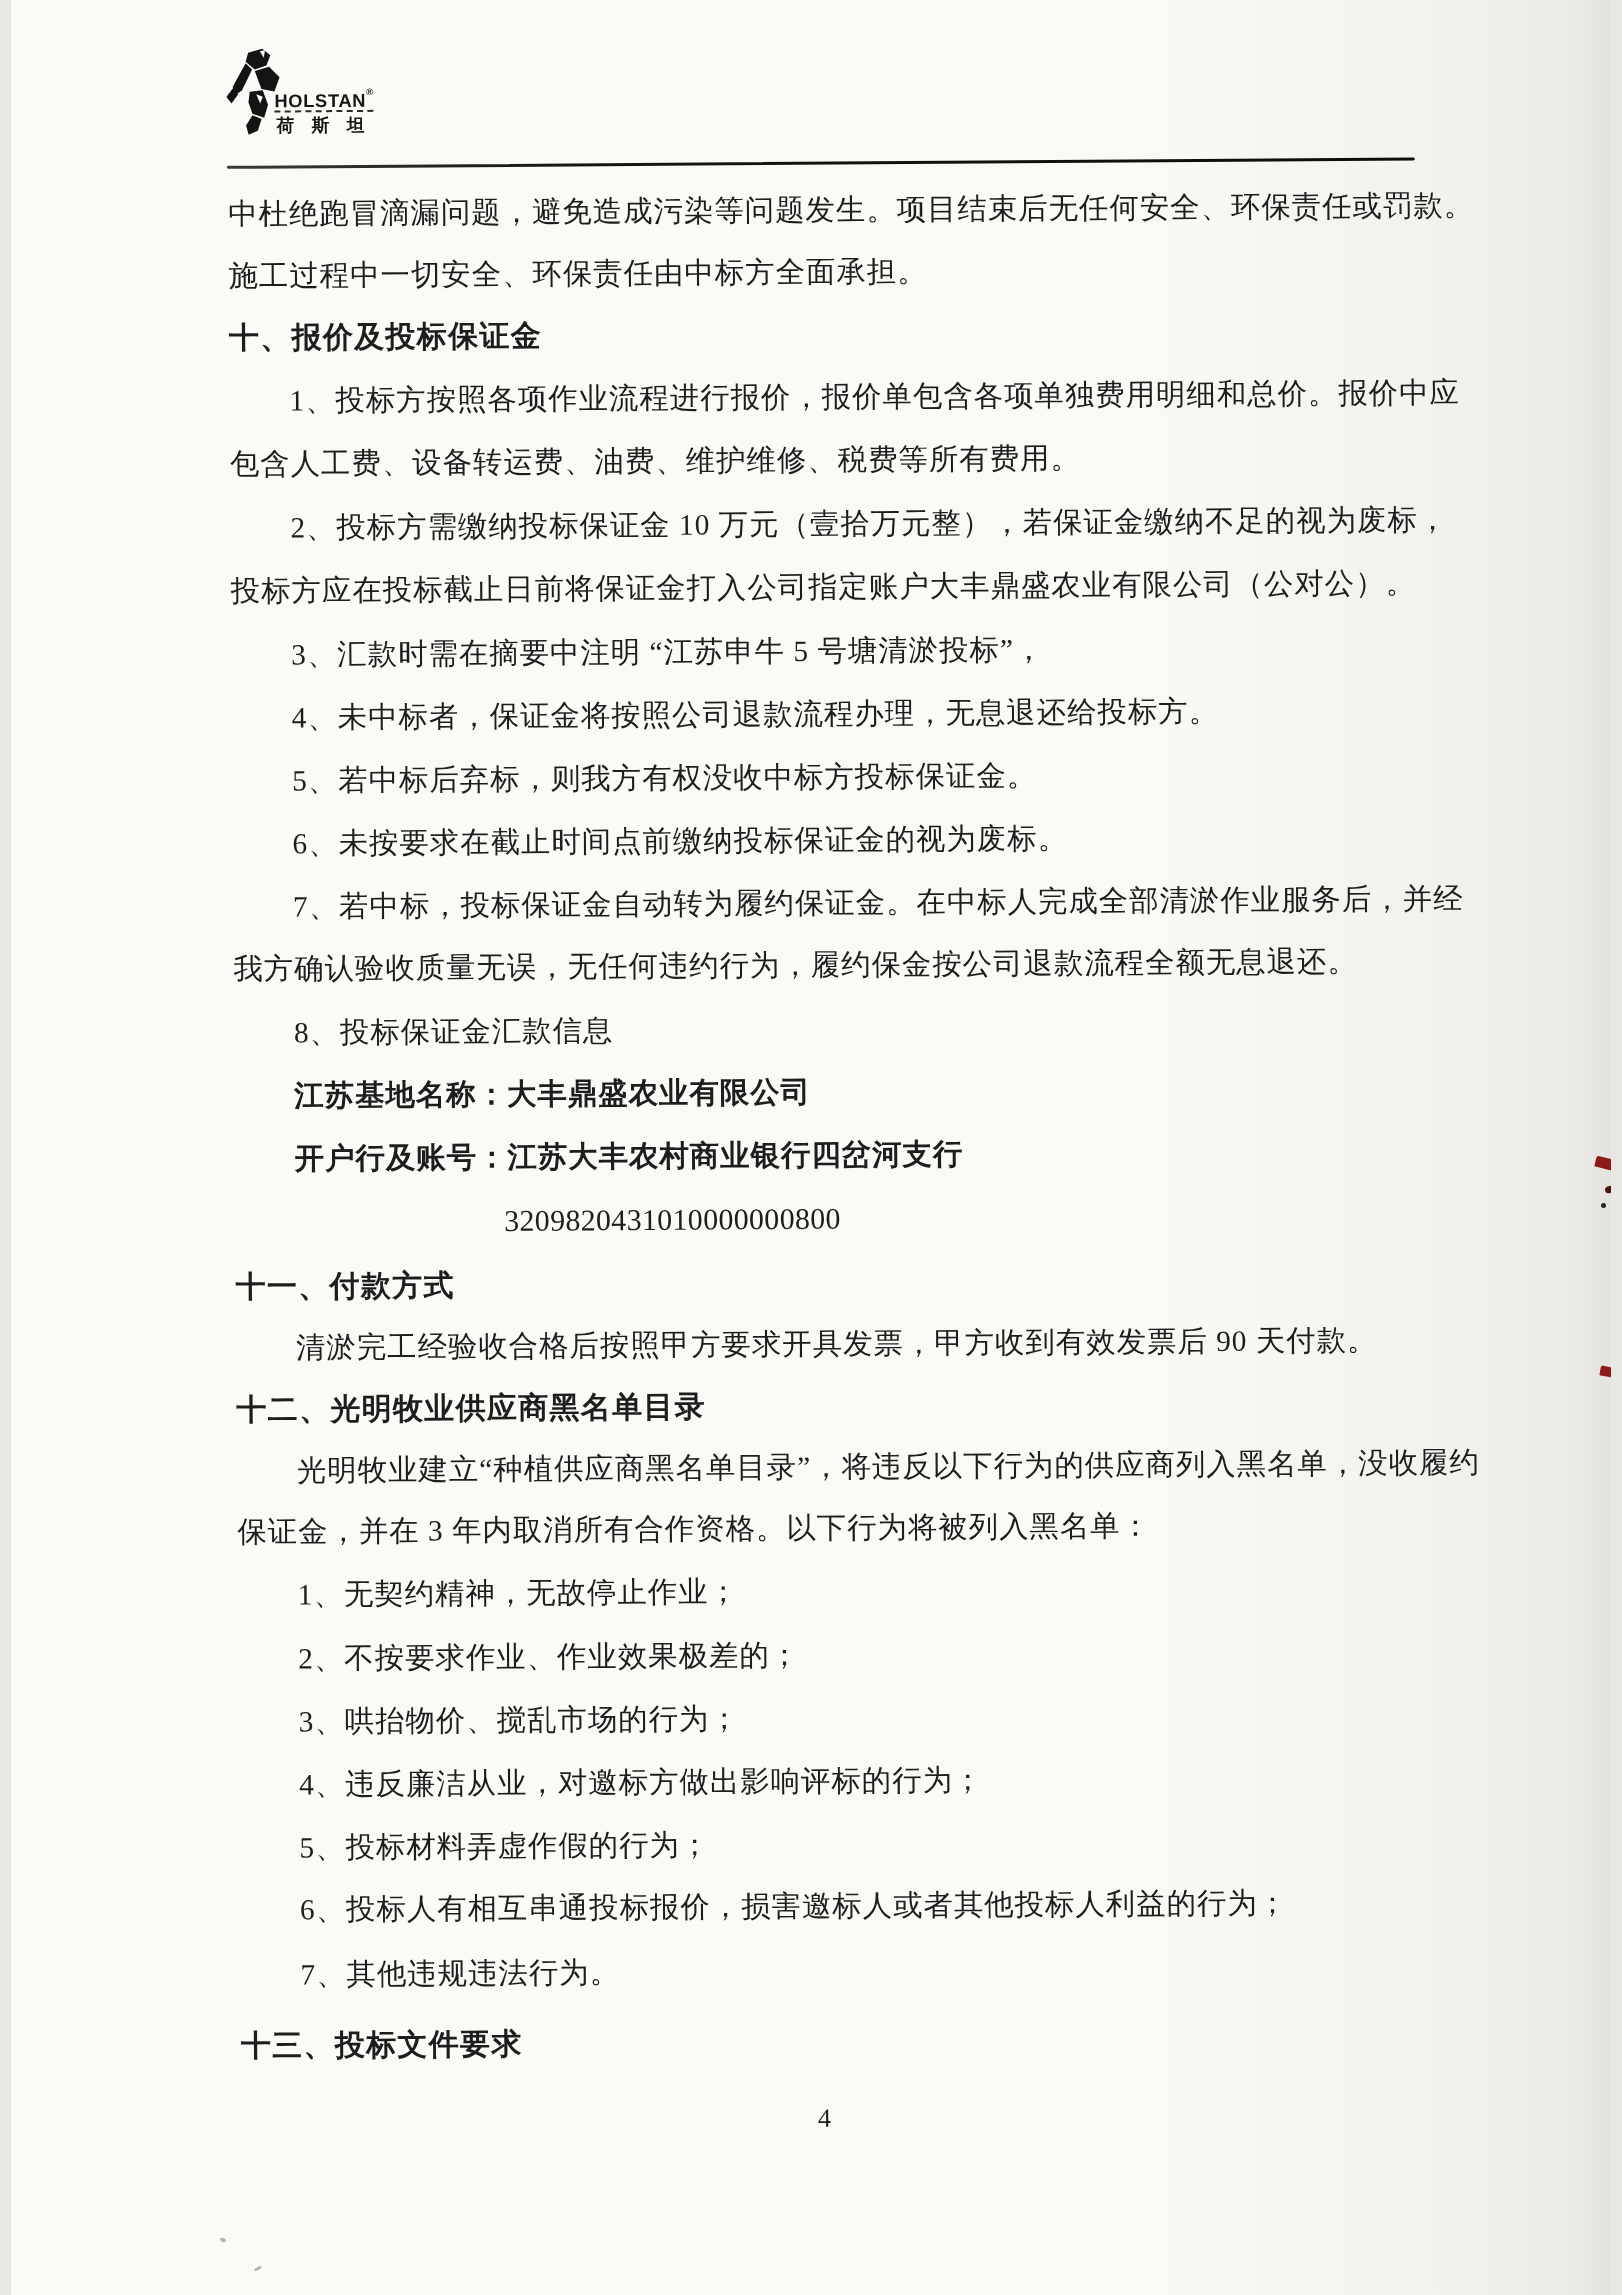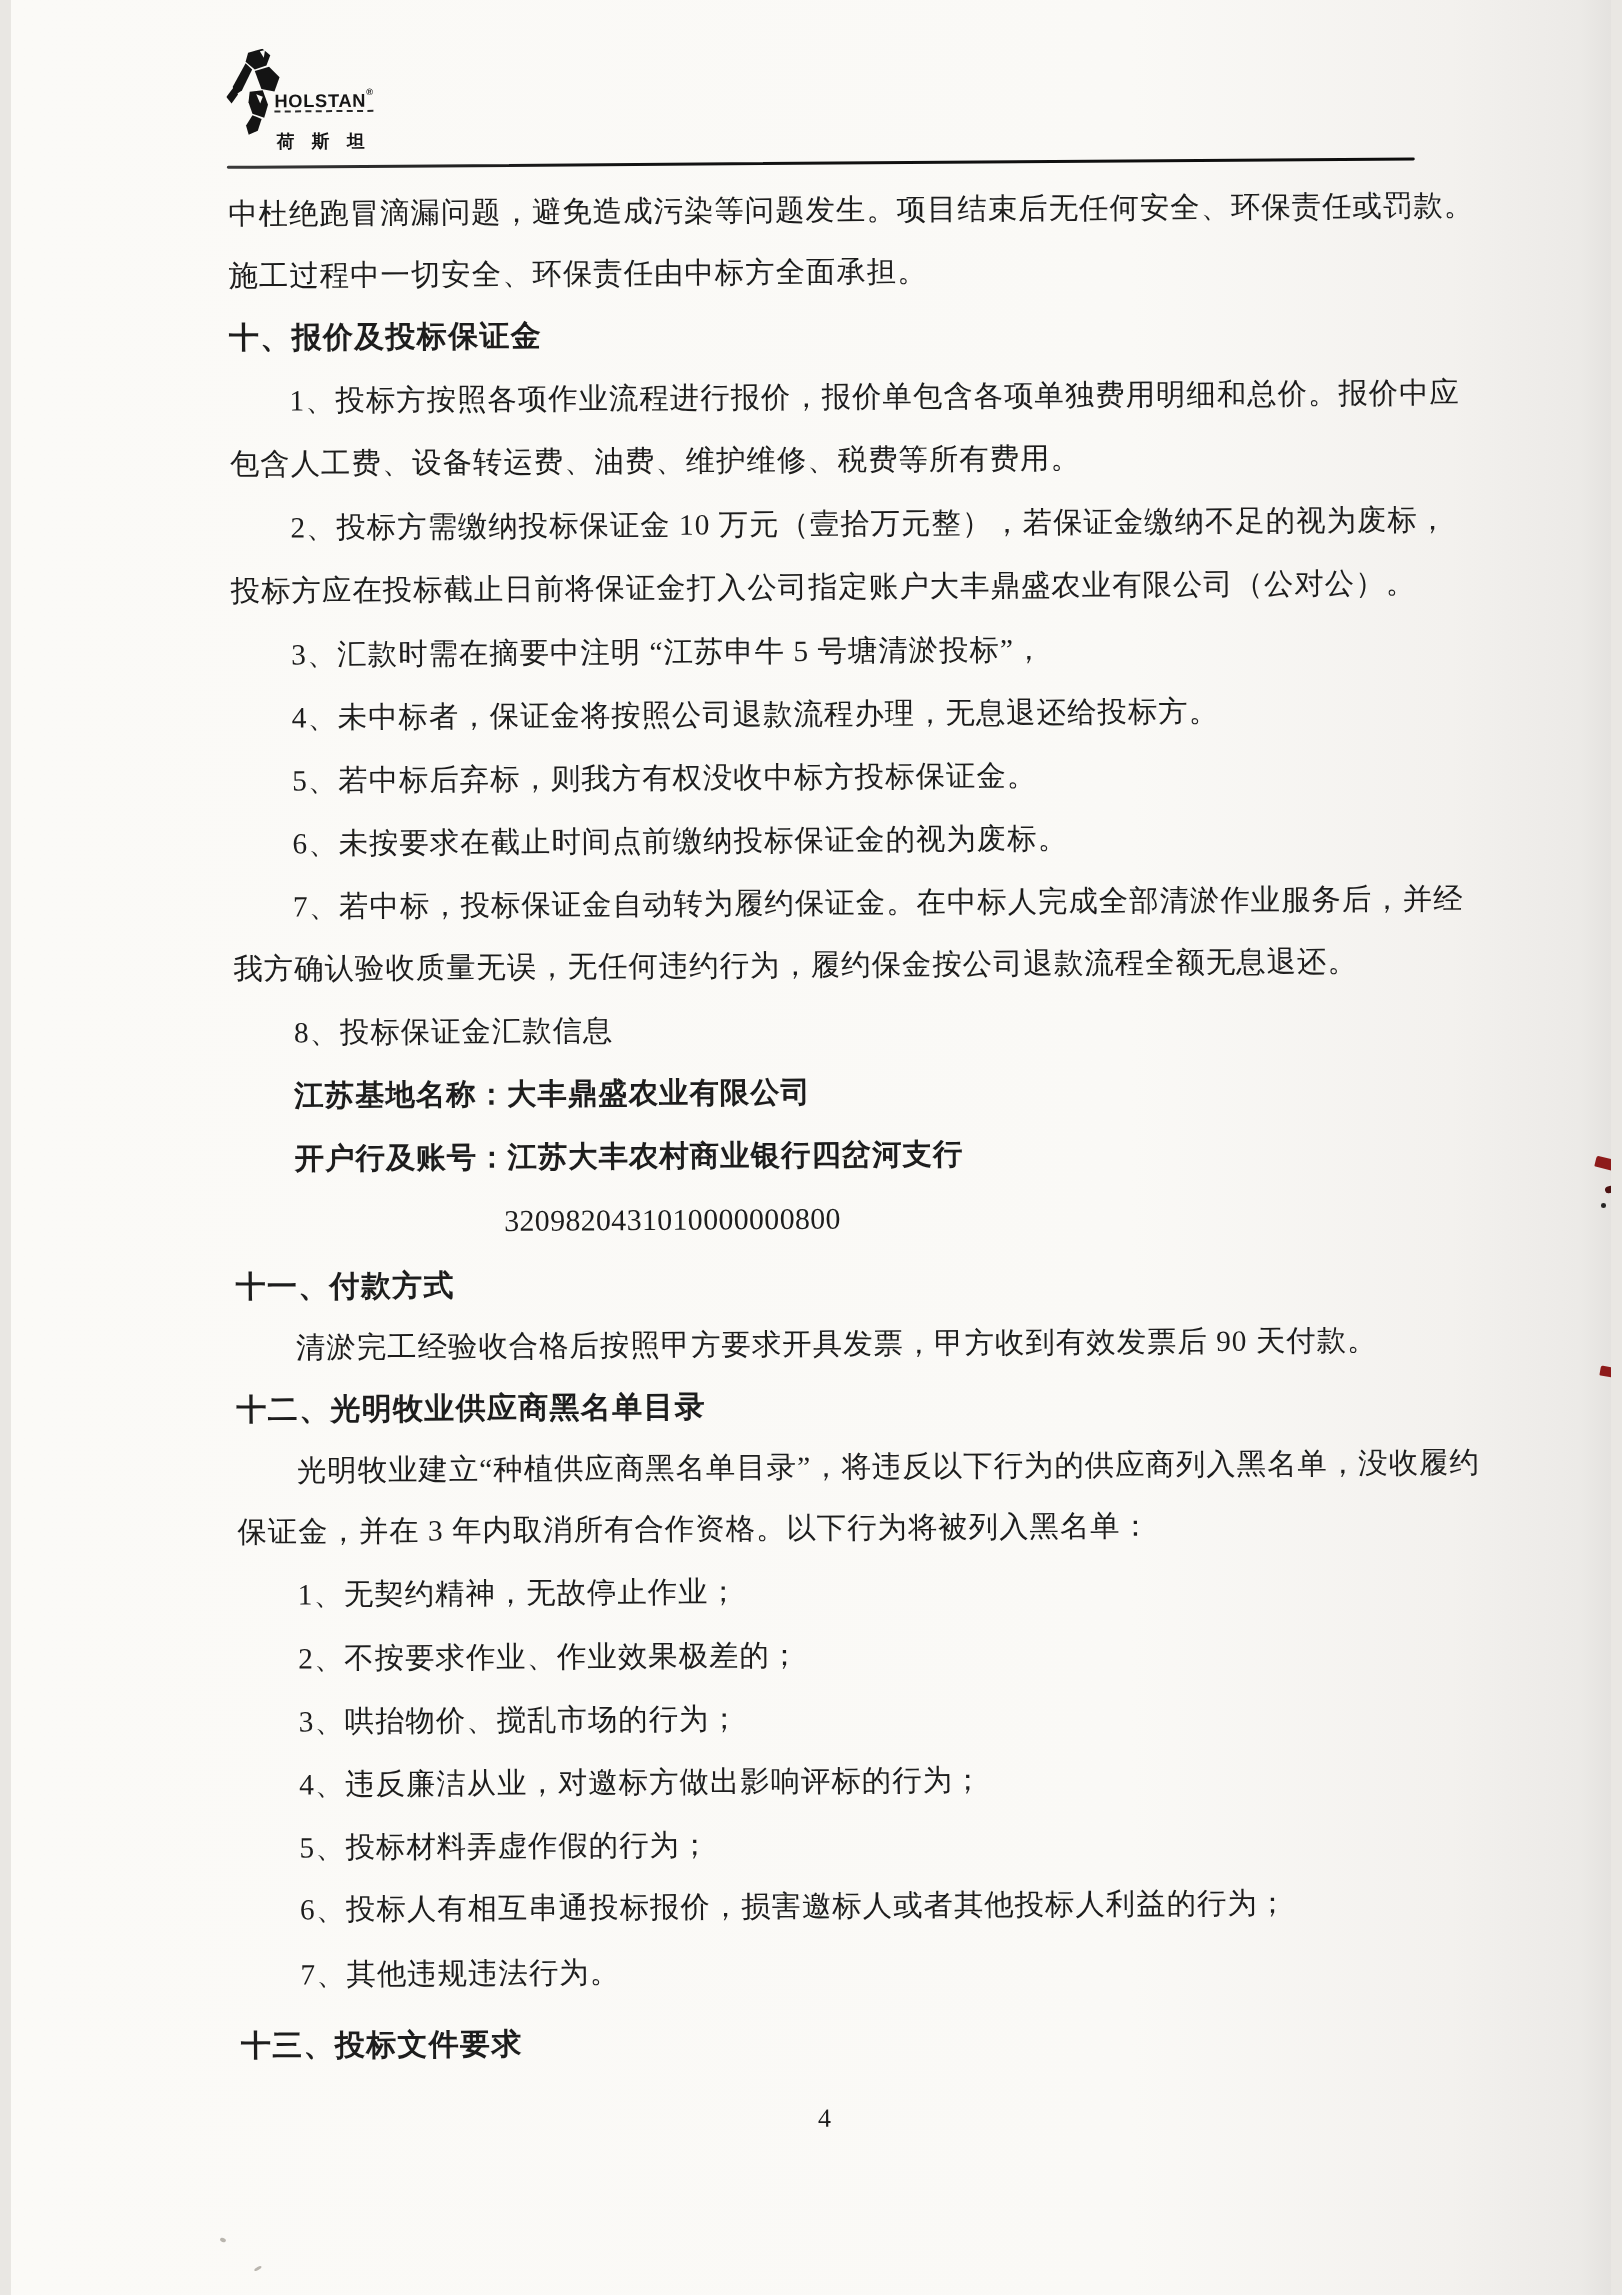--- a/index.html
+++ b/index.html
@@ -34,21 +34,21 @@
   .page-num{
     position:absolute;left:0;right:0;top:2108px;
     text-align:center;font-size:26px;
   }
   
   .logo{position:absolute;left:216px;top:49px;width:196px;height:105px;}
   .logo-mark{position:absolute;left:0;top:0;width:69px;height:90px;}
   .brand-row{position:absolute;left:48px;top:39px;font-family:"Liberation Sans","DejaVu Sans",sans-serif;font-weight:bold;font-size:18.3px;letter-spacing:0.7px;color:#151515;white-space:nowrap;}
   .brand-reg{font-size:9.2px;vertical-align:11.8px;}
   .brand-underline{position:absolute;left:48px;top:62px;width:99px;border-top:2px dashed #2a2a2a;}
-  .brand-cn{position:absolute;left:50px;top:65px;font-weight:bold;font-size:17.7px;letter-spacing:6.5px;color:#151515;white-space:nowrap;margin-top:16px;}
+  .brand-cn{position:absolute;left:50px;top:65px;font-weight:bold;font-size:17.7px;letter-spacing:6.5px;color:#151515;white-space:nowrap;}
   .rule{
     position:absolute;left:216px;top:166px;width:1188px;height:3.3px;
     background:linear-gradient(90deg,#3a3a3a,#141414 30%,#0d0d0d);
     border-radius:2px;
   }
   
   .edge-line-dashed{
     position:absolute;left:1610px;top:667px;height:203px;width:2px;
     background:repeating-linear-gradient(180deg,#4a4a4a 0 9.2px,transparent 9.2px 17px);
   }

